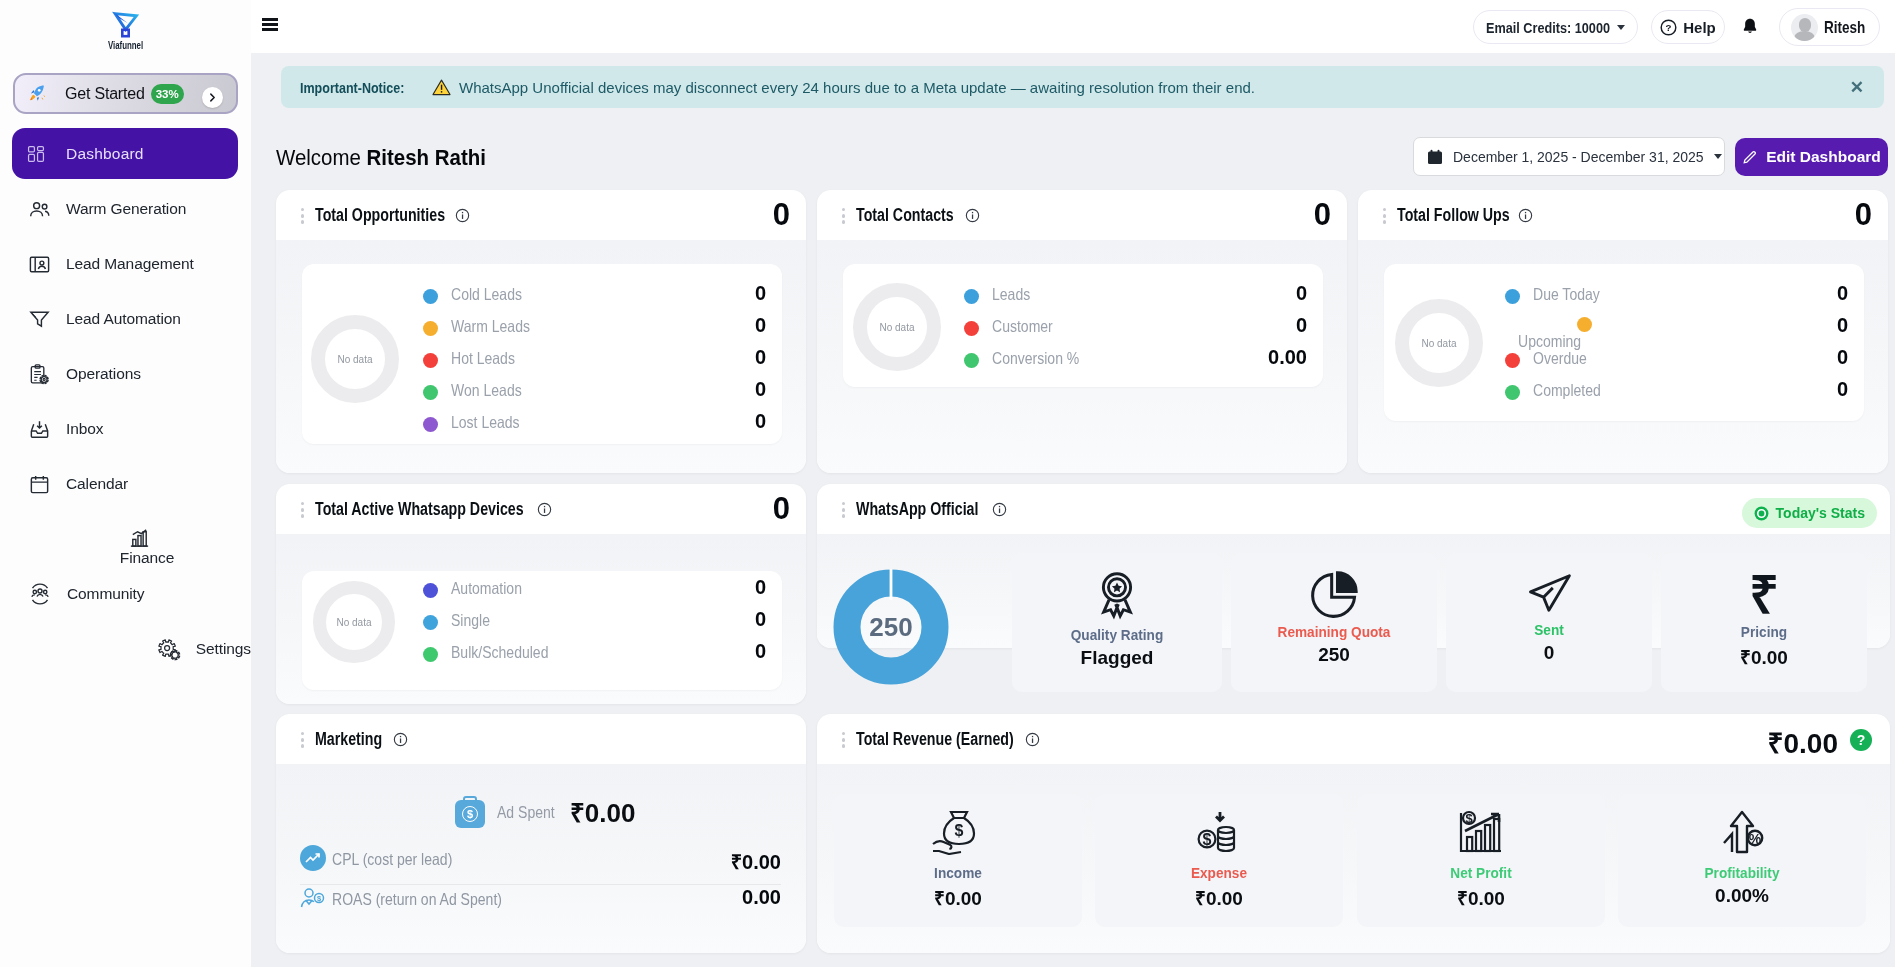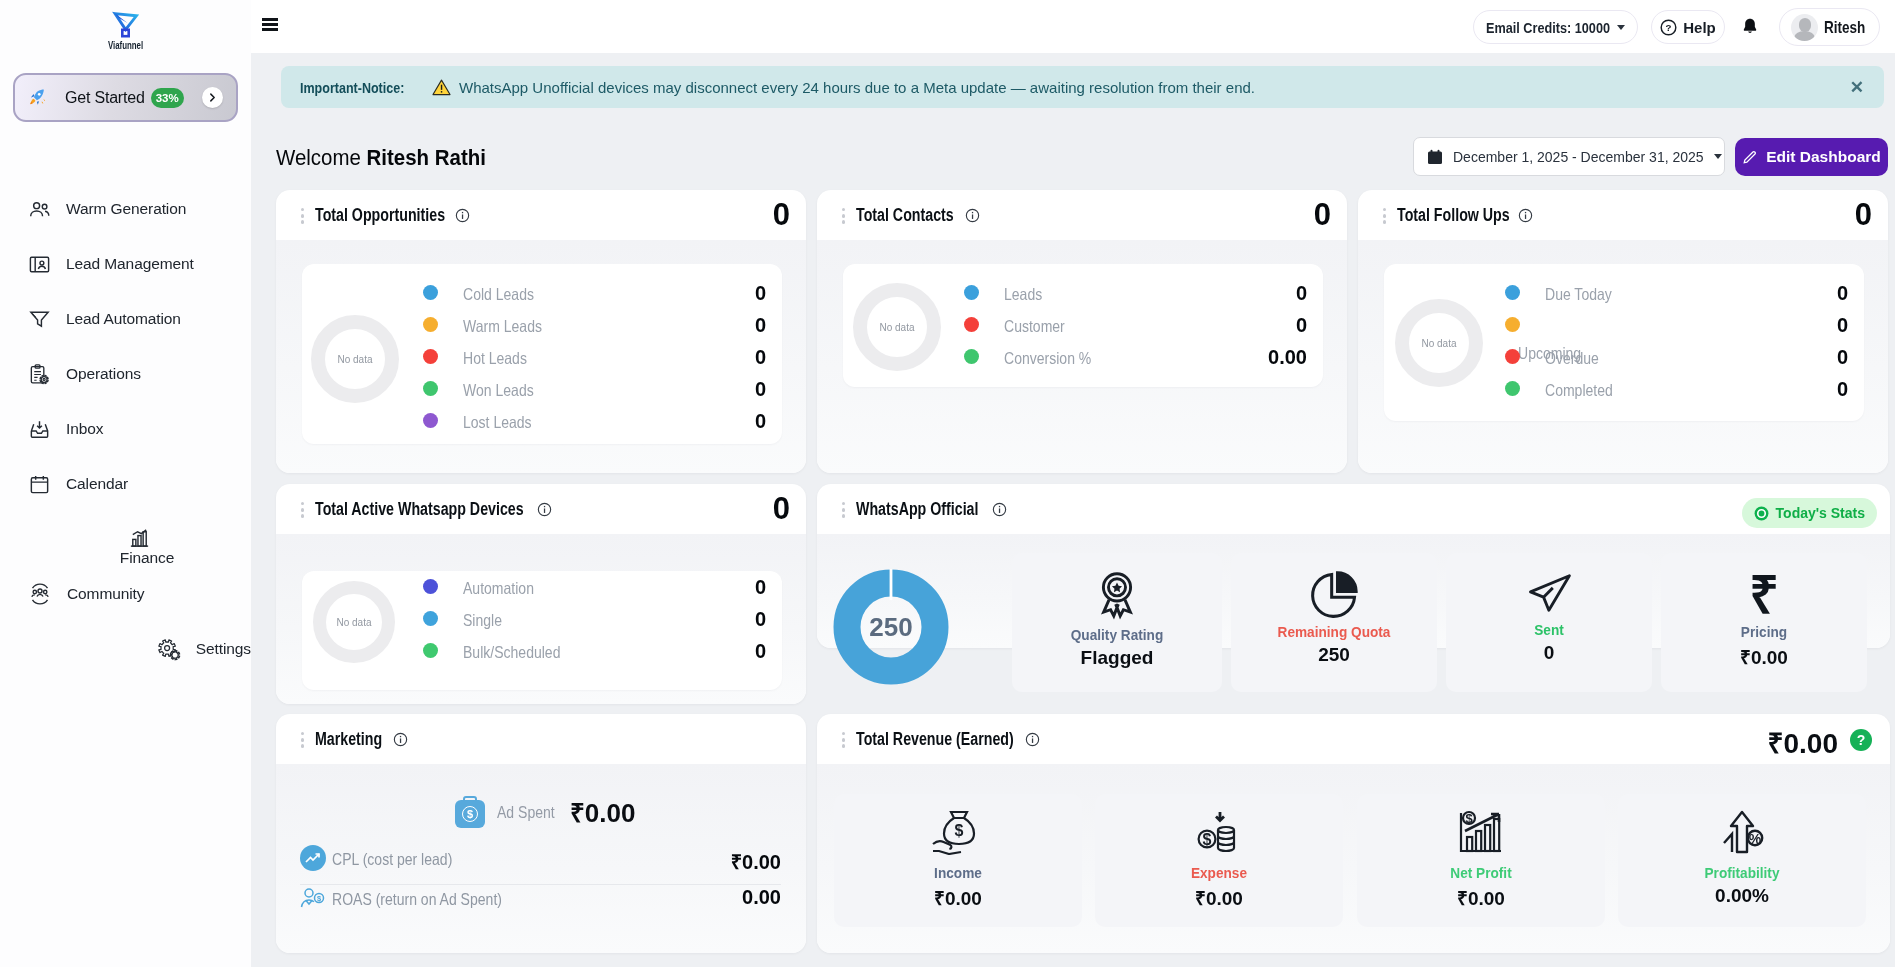--- a/index.html
+++ b/index.html
@@ -3,21 +3,21 @@
 <meta charset="utf-8">
 <style>
 *{margin:0;padding:0;box-sizing:border-box;}
 html,body{width:1895px;height:967px;overflow:hidden;background:#fff;font-family:"Liberation Sans",sans-serif;}
 #stage{position:relative;width:1895px;height:967px;}
 .abs{position:absolute;}
 
 #side{left:0;top:0;width:251px;height:967px;background:#fdfdfe;}
 #logo{left:0;top:11px;width:251px;text-align:center;}
 #logoTxt{left:0;top:39px;width:251px;text-align:center;font-size:10.5px;font-weight:700;color:#16222f;}#logoTxt span{display:inline-block;transform:scaleX(.75);}
-#getstarted{left:13px;top:73px;width:225px;height:49px;border:2px solid #a9a3c4;border-radius:13px;background:linear-gradient(100deg,#f2effb 0%,#dddbe3 45%,#c9c9d1 100%);display:flex;align-items:center;padding-left:13px;}
+#getstarted{left:13px;top:73px;width:225px;height:41px;border:2px solid #a9a3c4;border-radius:13px;background:linear-gradient(100deg,#f2effb 0%,#dddbe3 45%,#c9c9d1 100%);display:flex;align-items:center;padding-left:13px;}
 #getstarted .gs-txt{font-size:16px;color:#0e1217;font-weight:500;margin-left:20px;letter-spacing:-.2px;}
 #getstarted .gs-pill{margin-left:6px;background:#2fa54d;color:#fff;border-radius:999px;font-size:11.5px;font-weight:700;padding:4px 5px;letter-spacing:0;}
 #getstarted .gs-circ{position:absolute;right:13px;top:12px;width:21px;height:21px;border-radius:50%;background:#fff;box-shadow:0 1px 2px rgba(0,0,0,.15);display:flex;align-items:center;justify-content:center;}
 #dash{left:12px;top:128px;width:226px;height:51px;border-radius:13px;background:#4413a6;display:flex;align-items:center;padding-left:15px;}
 #dash span{color:#e8e0f9;font-size:15.5px;font-weight:400;margin-left:21px;letter-spacing:.2px;}
 .mitem{left:0;width:251px;height:26px;display:flex;align-items:center;padding-left:28px;}
 .mitem svg{flex:0 0 auto;}
 .mitem span{margin-left:15px;font-size:15.5px;color:#20262e;letter-spacing:-.1px;}
 
 #topbar{left:251px;top:0;width:1644px;height:53px;background:#fff;}
@@ -44,21 +44,21 @@
 
 .card{background:#fff;border-radius:14px;box-shadow:0 1px 3px rgba(20,26,40,.05);}
 .cbody{position:absolute;left:0;top:50px;right:0;bottom:0;border-radius:0 0 14px 14px;background:linear-gradient(180deg,#f2f3f6 0%,#f6f7f9 55%,#fafbfc 100%);}
 .chead{position:absolute;left:0;top:0;right:0;height:50px;display:flex;align-items:center;padding-left:39px;}
 .dots{position:absolute;left:25px;top:18px;width:4px;}
 .dots i{display:block;width:3.4px;height:3.4px;border-radius:50%;background:#c7cad0;margin-bottom:2.8px;}
 .ctitle{font-size:18px;font-weight:700;color:#0b1015;white-space:nowrap;display:inline-block;transform:scaleX(.79);transform-origin:0 50%;}
 .cinfo{margin-left:11px;flex:0 0 auto;}
 .czero{position:absolute;right:16px;top:7px;font-size:31px;font-weight:800;color:#06090d;}
 .inner{position:absolute;background:#fff;border-radius:12px;box-shadow:0 1px 2px rgba(20,26,40,.04);}
-.leg{position:absolute;display:flex;align-items:flex-start;gap:12px;}
+.leg{position:absolute;display:flex;align-items:flex-end;}
 .leg i{width:15px;height:15px;border-radius:50%;flex:0 0 auto;}
 .leg span{margin-left:13px;font-size:16.5px;color:#9aa1ab;white-space:nowrap;display:inline-block;transform:scaleX(.85);transform-origin:0 50%;}
 .legv{position:absolute;font-size:20px;font-weight:700;color:#05080c;text-align:right;width:60px;}
 .nodata{position:absolute;}
 .nodata .ring{border-radius:50%;border:14px solid #ececee;background:#fff;}
 .nodata span{position:absolute;left:0;right:0;text-align:center;font-size:10px;color:#9298a1;}
 .statbox{position:absolute;background:#f4f5f8;border-radius:10px;text-align:center;}
 .statbox .lb{font-weight:700;font-size:15.5px;transform:scaleX(.88);}
 .statbox .vl{font-weight:800;font-size:19px;color:#0a0e13;}
 </style>
@@ -96,20 +96,29 @@
       </svg>
   <span class="gs-txt">Get Started</span>
   <span class="gs-pill">33%</span>
   <span class="gs-circ">
         <svg width="9" height="9" viewBox="0 0 16 16">
           <path d="M5 2l6 6-6 6" fill="none" stroke="#15191f" stroke-width="2.6" stroke-linecap="round" stroke-linejoin="round"></path>
         </svg>
       </span>
 </div>
 
+<div class="abs" id="dash">
+  <svg width="18" height="18" viewBox="0 0 16 16" fill="none" stroke="#cabcec" stroke-width="1.1">
+        <rect x="1.4" y="1.4" width="5.2" height="4.8" rx="1"></rect>
+        <rect x="1.4" y="8.4" width="5.2" height="6.2" rx="1"></rect>
+        <rect x="9.4" y="1.4" width="5.2" height="3.6" rx="1"></rect>
+        <rect x="9.4" y="6.6" width="5.2" height="8" rx="1"></rect>
+      </svg>
+  <span>Dashboard</span>
+</div>
 
 <div class="abs mitem" style="top:196px;">
 <svg width="23" height="23" viewBox="0 0 24 24" fill="none" stroke="#252b33" stroke-width="1.5">
         <circle cx="9" cy="8" r="3.1"></circle>
         <path d="M2.8 19c0-3.4 2.8-5.4 6.2-5.4s6.2 2 6.2 5.4"></path>
         <circle cx="17.3" cy="9" r="2.4"></circle>
         <path d="M17.8 13.8c2.4.4 3.9 2.1 3.9 4.6"></path>
       </svg>
 <span>Warm Generation</span>
     </div>

